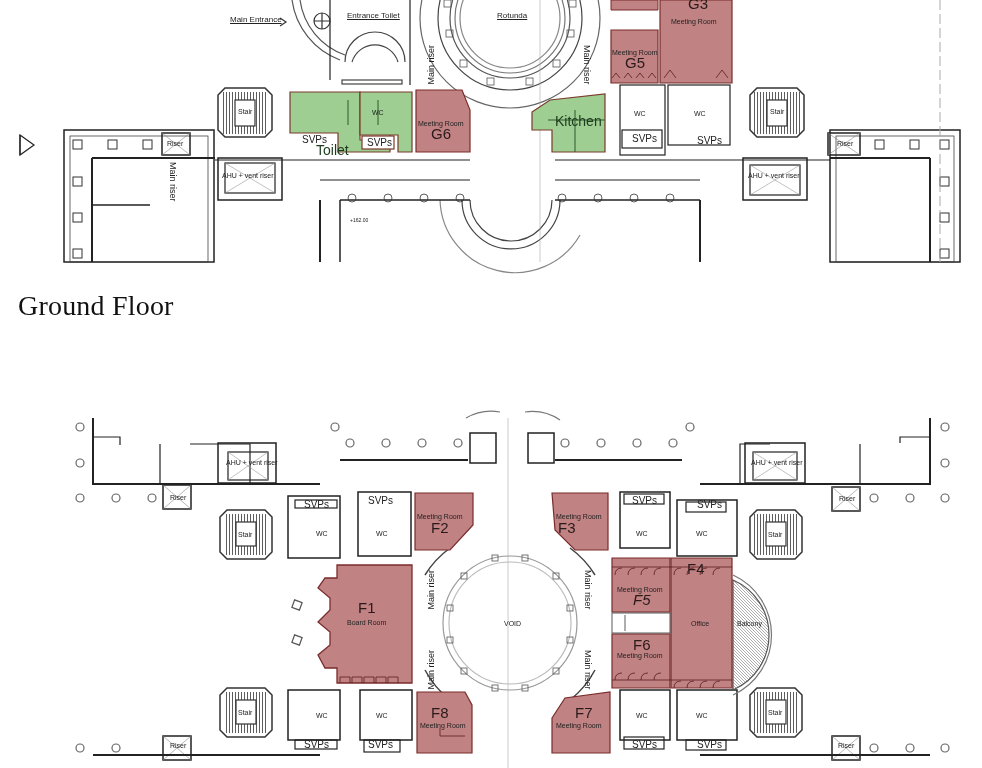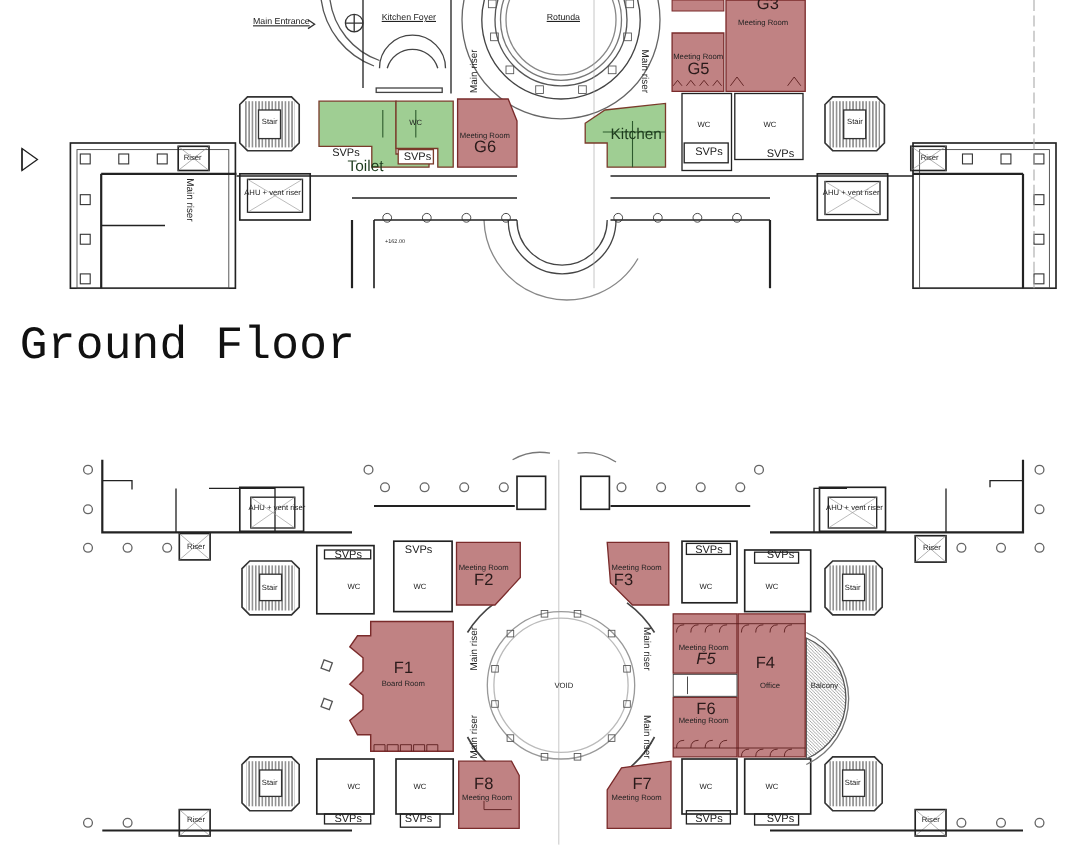--- a/index.html
+++ b/index.html
@@ -1,18 +1,18 @@
 <!DOCTYPE html>
 <html><head>
 <meta charset="utf-8">
 <style>
   html, body { margin: 0; padding: 0; background: #ffffff; }
   body { width: 982px; height: 768px; overflow: hidden; position: relative; font-family: "Liberation Sans", sans-serif; }
   #plan { position: absolute; left: 0; top: 0; width: 982px; height: 768px; }
-  .section-title { position: absolute; left: 18px; top: 290px; font-size: 42px; color: #111; font-family: Liberation Mono, monospace; letter-spacing: 0.2px; }
+  .section-title { position: absolute; left: 18px; top: 290px; font-size: 28px; color: #111; font-family: Liberation Serif, serif; letter-spacing: 0.2px; }
   .lbl { position: absolute; font-family: "Liberation Sans", sans-serif; color: #222; white-space: nowrap; line-height: 1; }
   .xs { font-size: 7px; }
   .s { font-size: 8px; text-decoration: underline; }
   .m { font-size: 10px; }
   .code { font-size: 15px; color: #2a1a1a; }
   .green-big { font-size: 14px; color: #1d3b1d; }
   .vert { writing-mode: vertical-rl; font-size: 9px; line-height: 9px; }
   .room { cursor: pointer; }
 </style>
 </head>
@@ -322,21 +322,21 @@
       <path d="M440 728 l0 8 l25 0"></path>
     </g>
     <rect x="612" y="613" width="58" height="20" fill="#fff" stroke="#333" stroke-width="0.8"></rect>
     <line x1="625" y1="615" x2="625" y2="631" stroke="#333" stroke-width="0.8"></line>
   </g>
 </svg>
 
 <div class="section-title">Ground Floor</div>
 
 <div class="lbl s" style="left:230px;top:16px;">Main Entrance</div>
-<div class="lbl s" style="left:347px;top:12px;">Kitchen Foyer</div>
+<div class="lbl s" style="left:347px;top:12px;">Entrance Toilet</div>
 <div class="lbl s" style="left:497px;top:12px;">Rotunda</div>
 <div class="lbl vert" style="left:427px;top:45px;transform:rotate(180deg);">Main riser</div>
 <div class="lbl vert" style="left:582px;top:45px;">Main riser</div>
 
 <div class="lbl code" style="left:688px;top:-4px;">G3</div>
 <div class="lbl xs" style="left:671px;top:18px;">Meeting Room</div>
 <div class="lbl xs" style="left:612px;top:49px;">Meeting Room</div>
 <div class="lbl code" style="left:625px;top:55px;">G5</div>
 <div class="lbl xs" style="left:418px;top:120px;">Meeting Room</div>
 <div class="lbl code" style="left:431px;top:126px;">G6</div>
@@ -397,21 +397,21 @@
 <div class="lbl xs" style="left:347px;top:619px;">Board Room</div>
 <div class="lbl xs" style="left:504px;top:620px;">VOID</div>
 
 <div class="lbl vert" style="left:427px;top:570px;transform:rotate(180deg);">Main riser</div>
 <div class="lbl vert" style="left:583px;top:570px;">Main riser</div>
 <div class="lbl vert" style="left:427px;top:650px;transform:rotate(180deg);">Main riser</div>
 <div class="lbl vert" style="left:583px;top:650px;">Main riser</div>
 
 <div class="lbl xs" style="left:617px;top:586px;">Meeting Room</div>
 <div class="lbl code" style="left:633px;top:592px;font-style:italic;">F5</div>
-<div class="lbl code" style="left:687px;top:595px;">F4</div>
+<div class="lbl code" style="left:687px;top:561px;">F4</div>
 <div class="lbl xs" style="left:691px;top:620px;">Office</div>
 <div class="lbl code" style="left:633px;top:637px;">F6</div>
 <div class="lbl xs" style="left:617px;top:652px;">Meeting Room</div>
 <div class="lbl xs" style="left:737px;top:620px;">Balcony</div>
 
 <div class="lbl code" style="left:431px;top:705px;">F8</div>
 <div class="lbl xs" style="left:420px;top:722px;">Meeting Room</div>
 <div class="lbl code" style="left:575px;top:705px;">F7</div>
 <div class="lbl xs" style="left:556px;top:722px;">Meeting Room</div>
 

